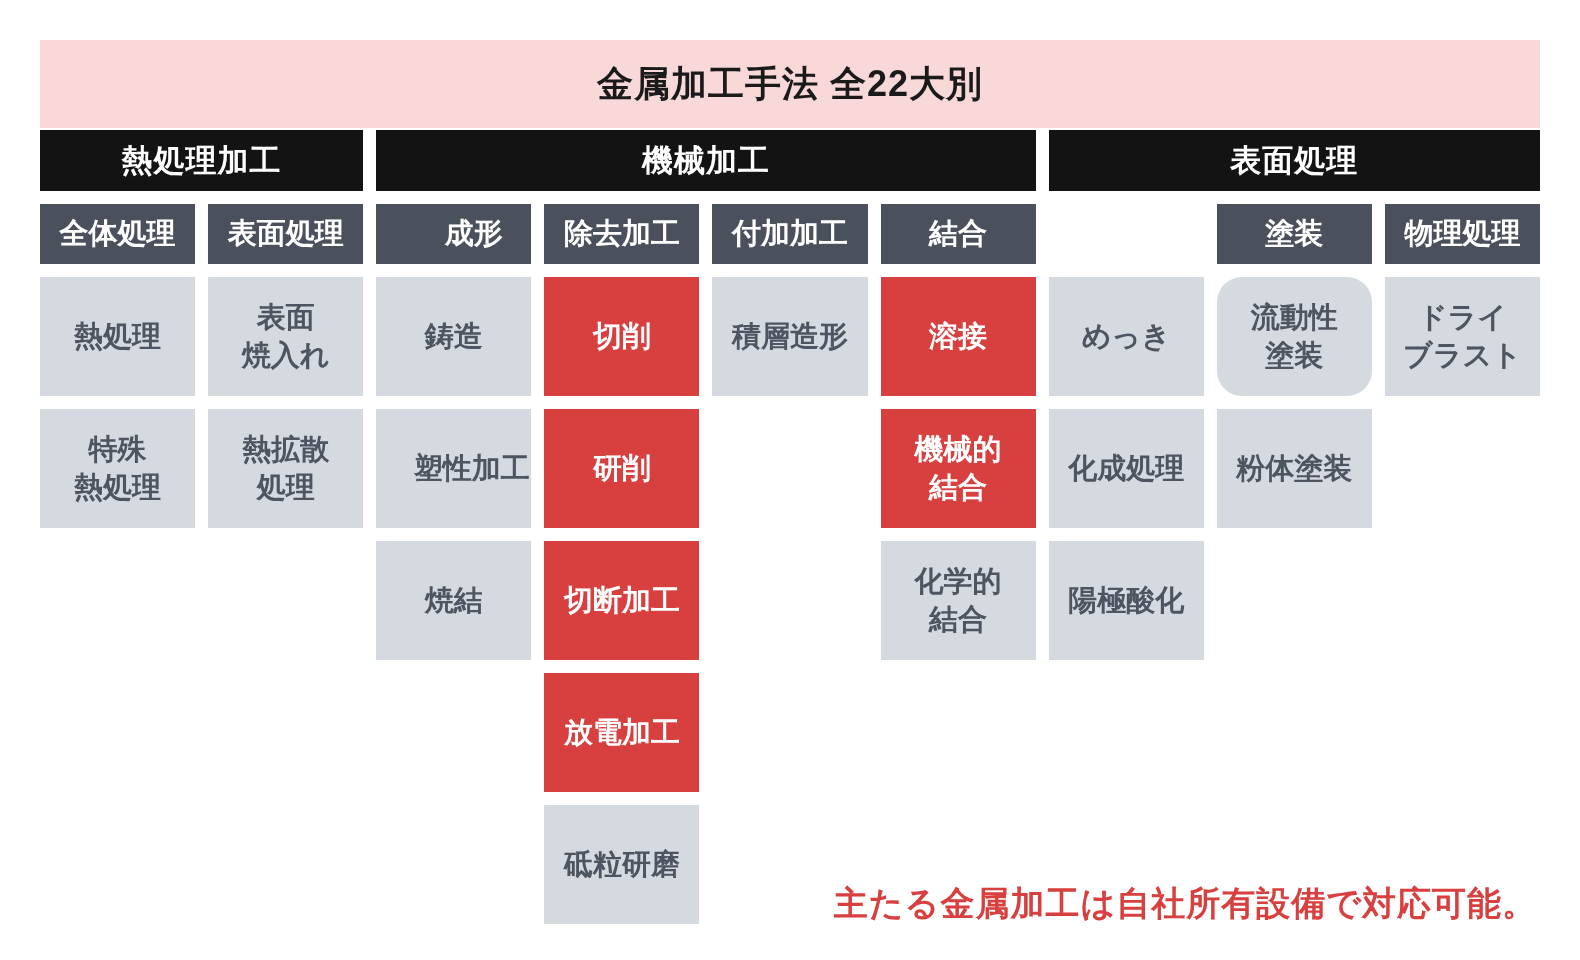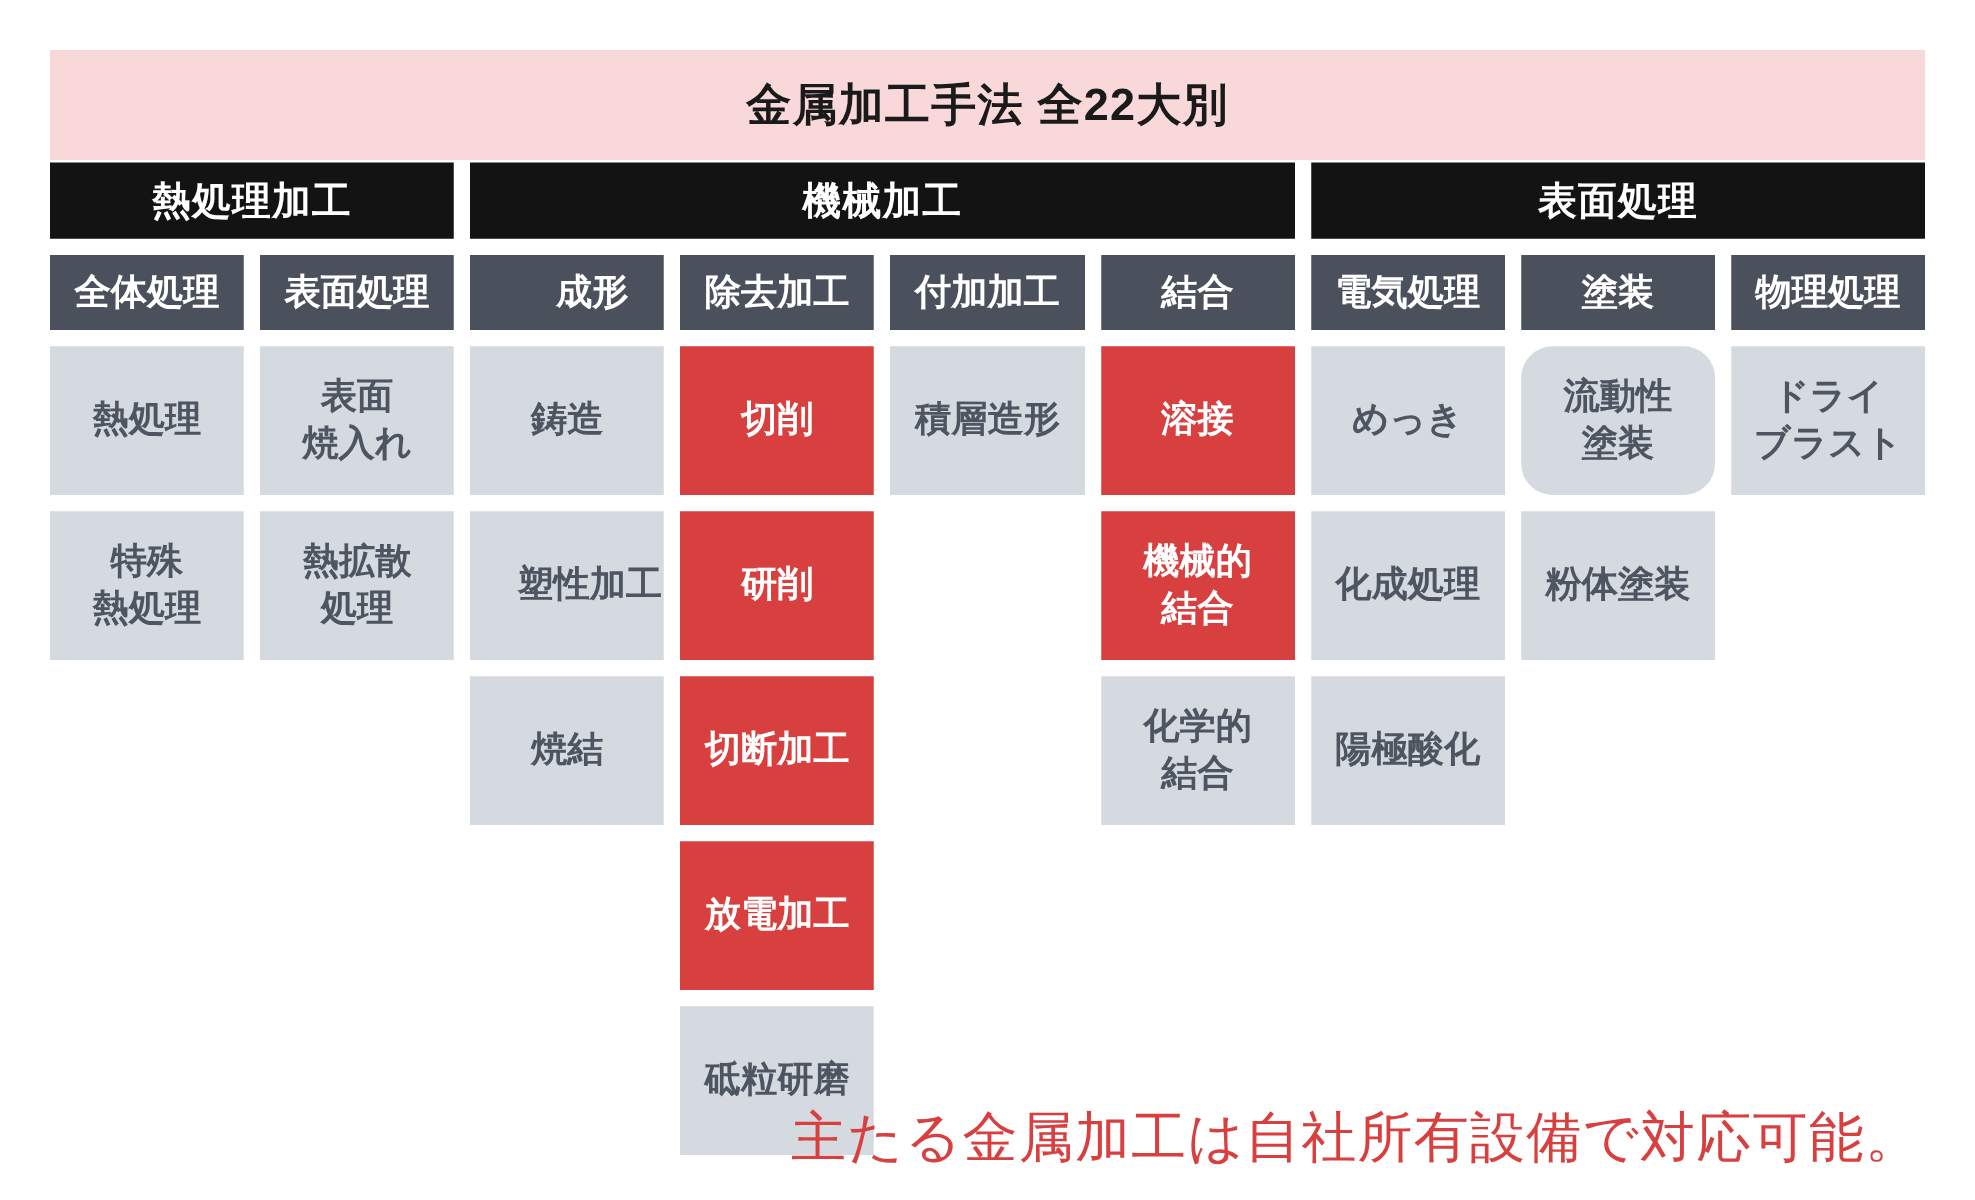--- a/index.html
+++ b/index.html
@@ -66,21 +66,21 @@
     line-height: 1.3;
     white-space: pre-line;
   }
   .cell.highlight {
     background: var(--highlight-bg);
     color: #ffffff;
   }
   .annotation {
     position: absolute;
     right: 43px; top: 881px;
-    font-size: 44px; font-weight: normal;
+    font-size: 34px; font-weight: bold;
     color: var(--annotation-text);
     letter-spacing: 1px;
     white-space: nowrap;
   }
 </style>
 </head>
 <body>
 
 <div class="stage">
   <div class="banner">
@@ -111,21 +111,20 @@
       <div class="cell highlight" style="grid-area: 5 / 4;">切断加工</div>
       <div class="cell" style="grid-area: 7 / 4;">砥粒研磨</div>
       <div class="sub" style="grid-area: 2 / 5;">付加加工</div>
       <div class="cell" style="grid-area: 3 / 5;">積層造形</div>
       <div class="sub" style="grid-area: 2 / 6;">結合</div>
       <div class="cell highlight" style="grid-area: 3 / 6;">溶接</div>
       <div class="cell highlight" style="grid-area: 4 / 6;">機械的
 結合</div>
       <div class="cell" style="grid-area: 5 / 6;">化学的
 結合</div>
-      <div class="sub" style="grid-area: 2 / 7;">電気処理</div>
       <div class="cell" style="grid-area: 3 / 7;">めっき</div>
       <div class="cell" style="grid-area: 4 / 7;">化成処理</div>
       <div class="cell" style="grid-area: 5 / 7;">陽極酸化</div>
       <div class="sub" style="grid-area: 2 / 8;">塗装</div>
       <div class="cell" style="grid-area: 3 / 8; border-radius: 25px;">流動性
 塗装</div>
       <div class="cell" style="grid-area: 4 / 8;">粉体塗装</div>
       <div class="sub" style="grid-area: 2 / 9;">物理処理</div>
       <div class="cell" style="grid-area: 3 / 9;">ドライ
 ブラスト</div>

